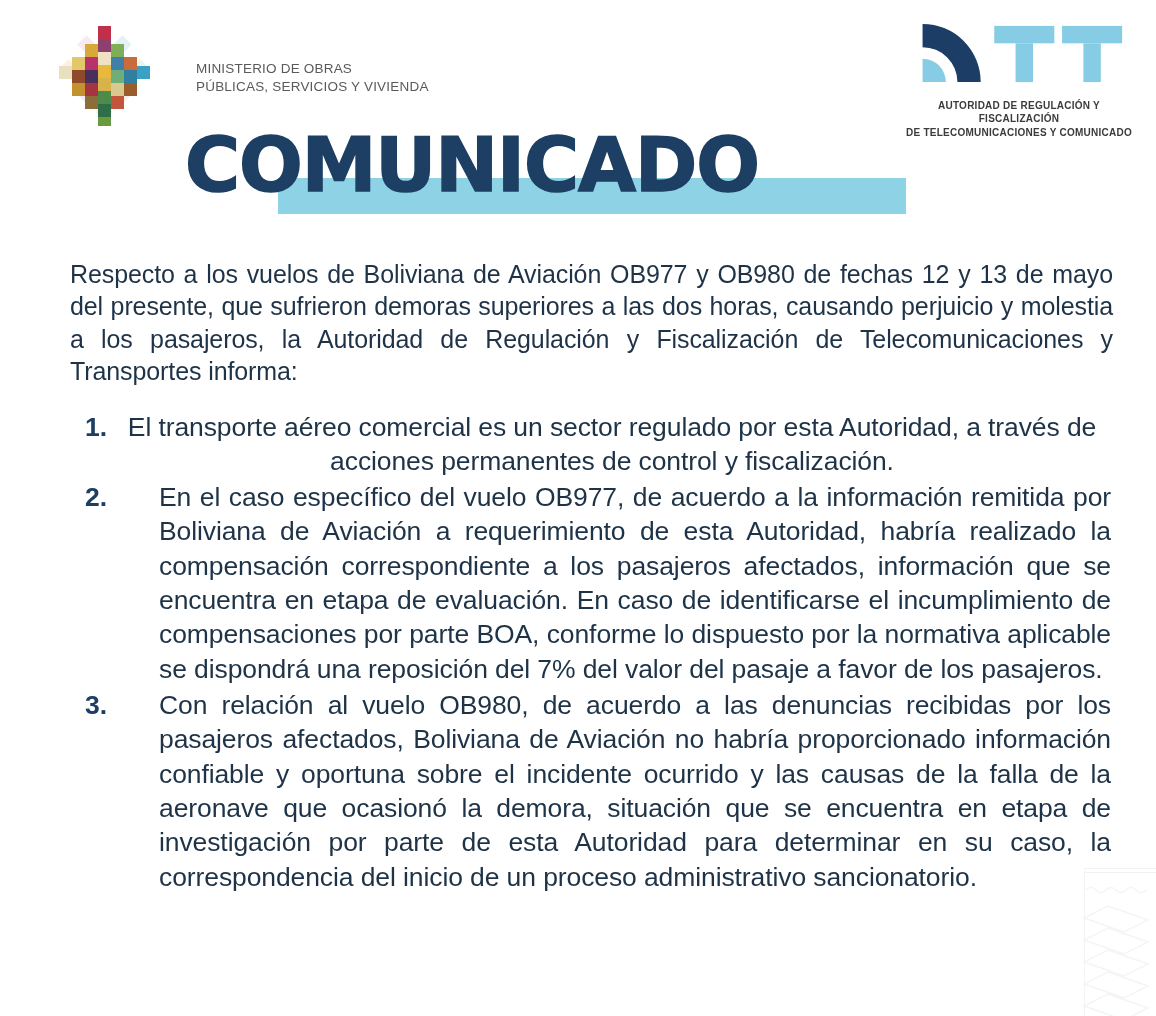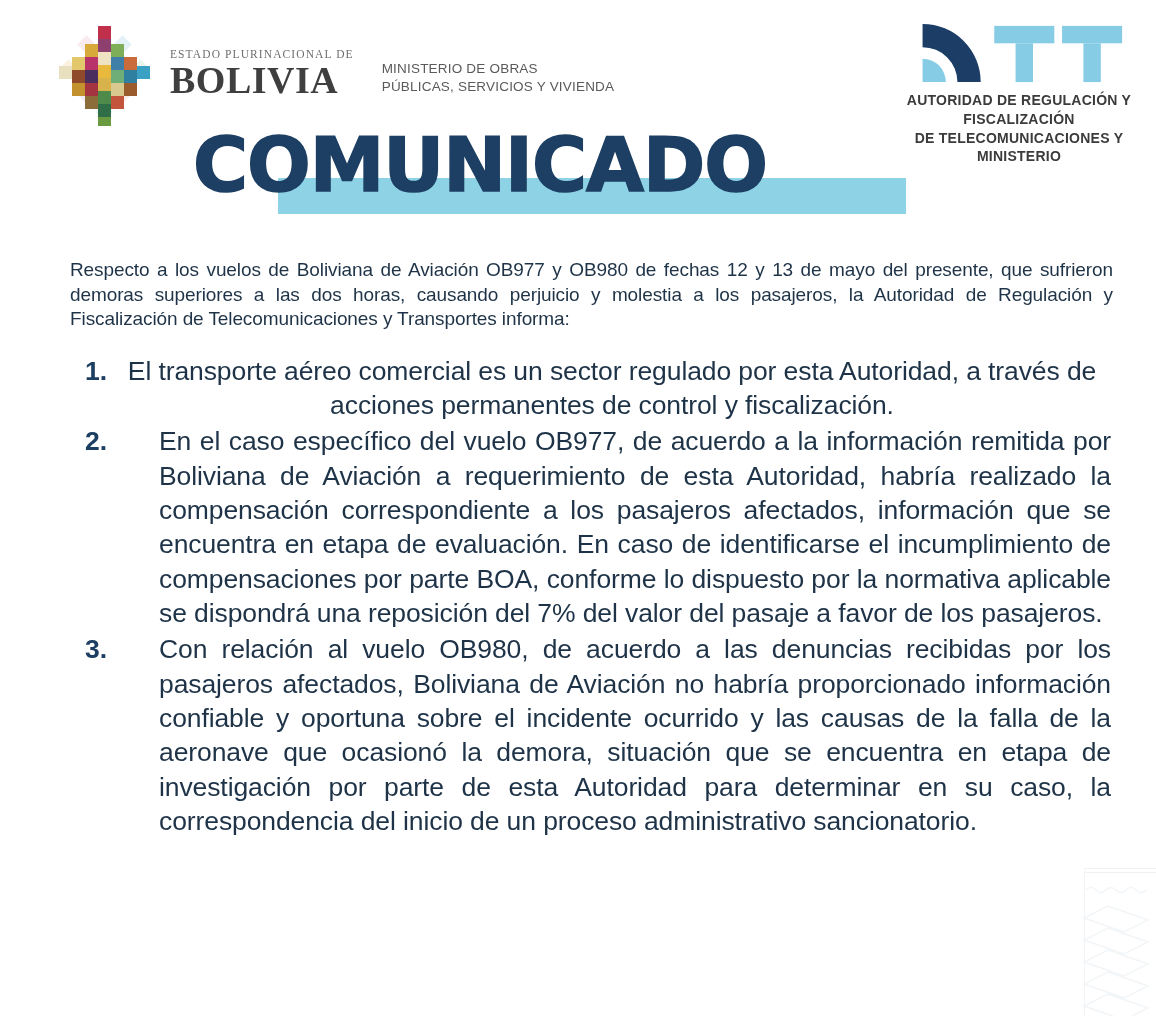--- a/index.html
+++ b/index.html
@@ -54,21 +54,21 @@
   .bolivia-word {
     font-family: "Liberation Serif", serif;
     font-weight: bold;
     font-size: 38px;
     letter-spacing: 0.5px;
     color: #3f3f3f;
     line-height: 0.98;
   }
 
   .ministerio {
-    margin-left: 28px;
+    margin-left: 40px;
     font-size: 13.5px;
     line-height: 1.32;
     color: #5a5a5a;
     letter-spacing: 0.2px;
     align-self: flex-end;
     padding-bottom: 30px;
   }
 
   
   .att-block {
@@ -77,22 +77,22 @@
     top: 22px;
     width: 230px;
     text-align: center;
   }
   .att-mark {
     height: 62px;
     display: block;
     margin: 0 auto;
   }
   .att-sub {
-    margin-top: 7px;
-    font-size: 14px;
+    margin-top: 15px;
+    font-size: 10px;
     letter-spacing: 0.25px;
     line-height: 1.34;
     color: #3b3b3b;
     font-weight: bold;
   }
 
   
   .title-wrap {
     position: absolute;
     top: 128px;
@@ -113,35 +113,34 @@
     left: 0;
     top: 0;
     width: 944px;
     text-align: center;
     font-family: "DejaVu Sans", sans-serif;
     font-weight: bold;
     font-size: 75px;
     letter-spacing: -1px;
     color: #1d3f63;
     line-height: 1;
-    padding-left: 8px;
     -webkit-text-stroke: 1.6px #1d3f63;
   }
 
   
   .body-area {
     position: absolute;
     top: 258px;
     left: 0;
     width: 1156px;
   }
 
   .intro {
     margin: 0 43px 0 70px;
-    font-size: 19px;
+    font-size: 25px;
     line-height: 1.295;
     letter-spacing: -0.1px;
     text-align: justify;
     color: #1e3347;
   }
 
   .list {
     margin: 22px 45px 0 85px;
     padding: 0;
     list-style: none;
@@ -247,24 +246,20 @@
 
           <rect x="33" y="74" width="13" height="13" fill="#8c6d3a"></rect>
           <rect x="46" y="82" width="13" height="13" fill="#2f6e46"></rect>
           <rect x="59" y="74" width="13" height="13" fill="#c2553c"></rect>
 
           <rect x="46" y="95" width="13" height="9" fill="#6a9a3f"></rect>
         </g>
       </svg>
     </div>
 
-    <div class="bolivia-text">
-      <div class="estado-line">ESTADO PLURINACIONAL DE</div>
-      <div class="bolivia-word">BOLIVIA</div>
-    </div>
 
     <div class="ministerio">
       <div>MINISTERIO DE OBRAS</div>
       <div>PÚBLICAS, SERVICIOS Y VIVIENDA</div>
     </div>
   </div>
 
   <div class="att-block">
     <svg class="att-mark" viewBox="0 0 228 64" aria-hidden="true">
 
@@ -273,21 +268,21 @@
       <path d="M14 62 L14 38 A24 24 0 0 1 38 62 Z" fill="#86cce5"></path>
 
       <rect x="88" y="4" width="62" height="18" fill="#86cce5"></rect>
       <rect x="110" y="22" width="18" height="40" fill="#86cce5"></rect>
 
       <rect x="158" y="4" width="62" height="18" fill="#86cce5"></rect>
       <rect x="180" y="22" width="18" height="40" fill="#86cce5"></rect>
     </svg>
     <div class="att-sub">
       <div>AUTORIDAD DE REGULACIÓN Y FISCALIZACIÓN</div>
-      <div>DE TELECOMUNICACIONES Y MINISTERIO</div>
+      <div>DE TELECOMUNICACIONES Y COMUNICADO</div>
     </div>
   </div>
 </div>
 
 <div class="title-wrap">
   <div class="title-highlight"></div>
   <div class="title-text">COMUNICADO</div>
 </div>
 
 <div class="body-area">

